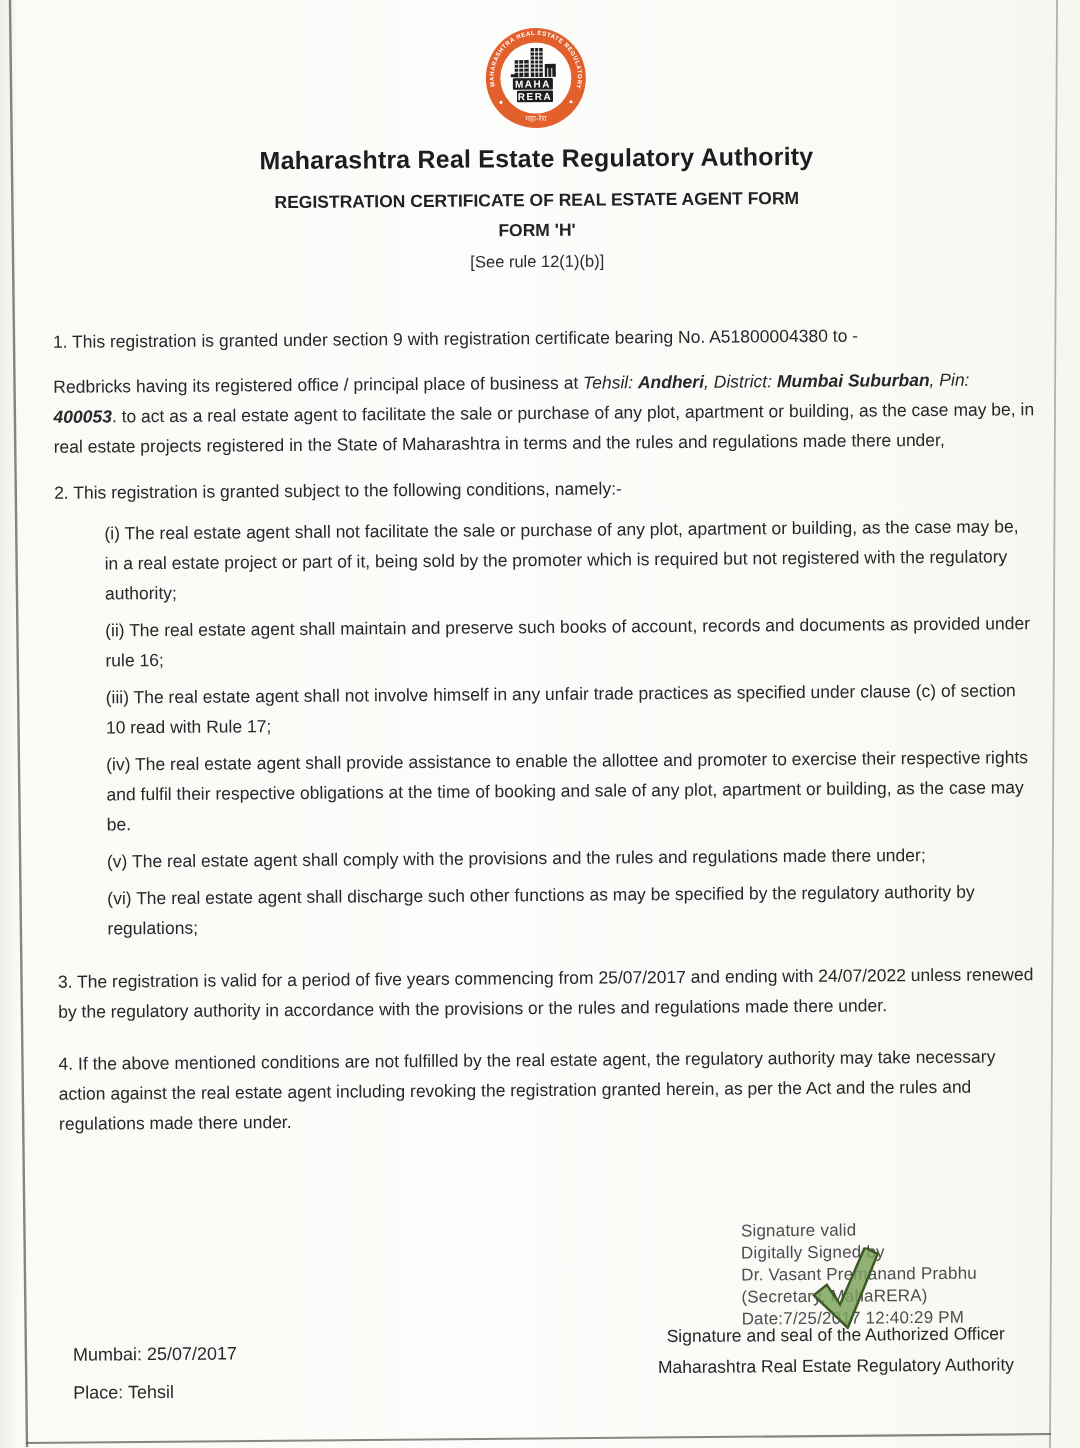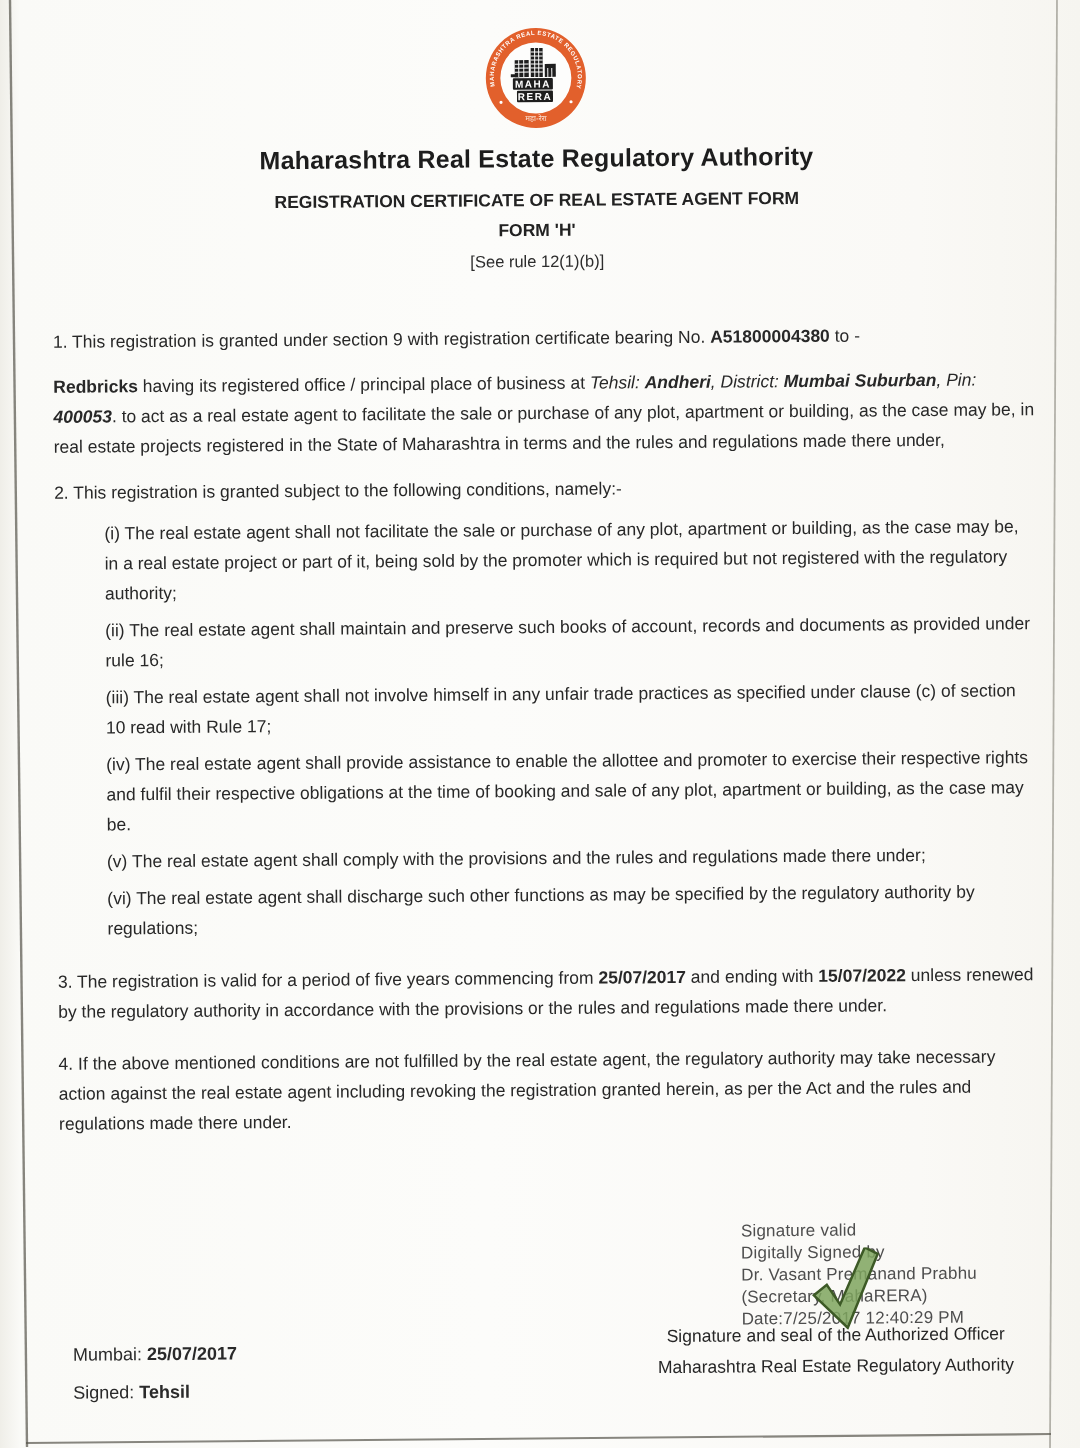--- a/index.html
+++ b/index.html
@@ -29,21 +29,21 @@
   .rule-ref{text-align:center;font-size:16.5px;margin-top:11px;color:#2d2d2d;}
   p{margin:0;}
   .para{font-size:17.5px;line-height:30px;color:#282828;}
   .p1{margin:52px 50px 0 55px;}
   .p-agent{margin:15px 42px 0 55px;}
   .p2intro{margin:16px 50px 0 55px;}
   .cond{margin:7px 48px 0 105px;}
   .cond.first{margin-top:11px;}
   .p3{margin:23px 46px 0 55px;}
   .p4{margin:22px 46px 0 55px;}
-  .b{font-weight:bold;margin-top:36px;}
+  .b{font-weight:normal;margin-top:36px;}
   .i{font-style:italic;}
   .bi{font-weight:bold;font-style:italic;}
   .sig-digital{
     position:absolute;left:736px;top:1222px;
     font-size:17px;line-height:22px;color:#4e4e4e;letter-spacing:.2px;
   }
   .sig-check{position:absolute;left:66px;top:28px;pointer-events:none;}
   .sig-caption{
     position:absolute;left:640px;top:1322px;width:380px;
     text-align:center;font-size:17.5px;line-height:31px;color:#272727;
@@ -119,21 +119,21 @@
 
   <p class="para p2intro">2. This registration is granted subject to the following conditions, namely:-</p>
 
   <p class="para cond first">(i) The real estate agent shall not facilitate the sale or purchase of any plot, apartment or building, as the case may be, in a real estate project or part of it, being sold by the promoter which is required but not registered with the regulatory authority;</p>
   <p class="para cond">(ii) The real estate agent shall maintain and preserve such books of account, records and documents as provided under rule 16;</p>
   <p class="para cond">(iii) The real estate agent shall not involve himself in any unfair trade practices as specified under clause (c) of section 10 read with Rule 17;</p>
   <p class="para cond">(iv) The real estate agent shall provide assistance to enable the allottee and promoter to exercise their respective rights and fulfil their respective obligations at the time of booking and sale of any plot, apartment or building, as the case may be.</p>
   <p class="para cond">(v) The real estate agent shall comply with the provisions and the rules and regulations made there under;</p>
   <p class="para cond">(vi) The real estate agent shall discharge such other functions as may be specified by the regulatory authority by regulations;</p>
 
-  <p class="para p3"><span>3. The registration is valid for a period of five years commencing from </span><span class="b">25/07/2017</span><span> and ending with </span><span class="b">15/07/2022</span><span> unless renewed by the regulatory authority in accordance with the provisions or the rules and regulations made there under.</span></p>
+  <p class="para p3"><span>3. The registration is valid for a period of five years commencing from </span><span class="b">25/07/2017</span><span> and ending with </span><span class="b">24/07/2022</span><span> unless renewed by the regulatory authority in accordance with the provisions or the rules and regulations made there under.</span></p>
 
   <p class="para p4">4. If the above mentioned conditions are not fulfilled by the real estate agent, the regulatory authority may take necessary action against the real estate agent including revoking the registration granted herein, as per the Act and the rules and regulations made there under.</p>
 
   <div class="sig-digital">
     <div>Signature valid</div>
     <div>Digitally Signed by</div>
     <div>Dr. Vasant Premanand Prabhu</div>
     <div>(Secretary, MahaRERA)</div>
     <div>Date:7/25/2017 12:40:29 PM</div>
     <svg class="sig-check" width="78" height="82" viewBox="0 0 78 82">
@@ -141,16 +141,16 @@
     </svg>
   </div>
 
   <div class="sig-caption">
     <div>Signature and seal of the Authorized Officer</div>
     <div>Maharashtra Real Estate Regulatory Authority</div>
   </div>
 
   <div class="footer-block">
     <div><span>Mumbai: </span><span class="b">25/07/2017</span></div>
-    <div><span>Signed: </span><span class="b">Tehsil</span></div>
+    <div><span>Place: </span><span class="b">Tehsil</span></div>
   </div>
 
 </div>
 
 </body></html>

